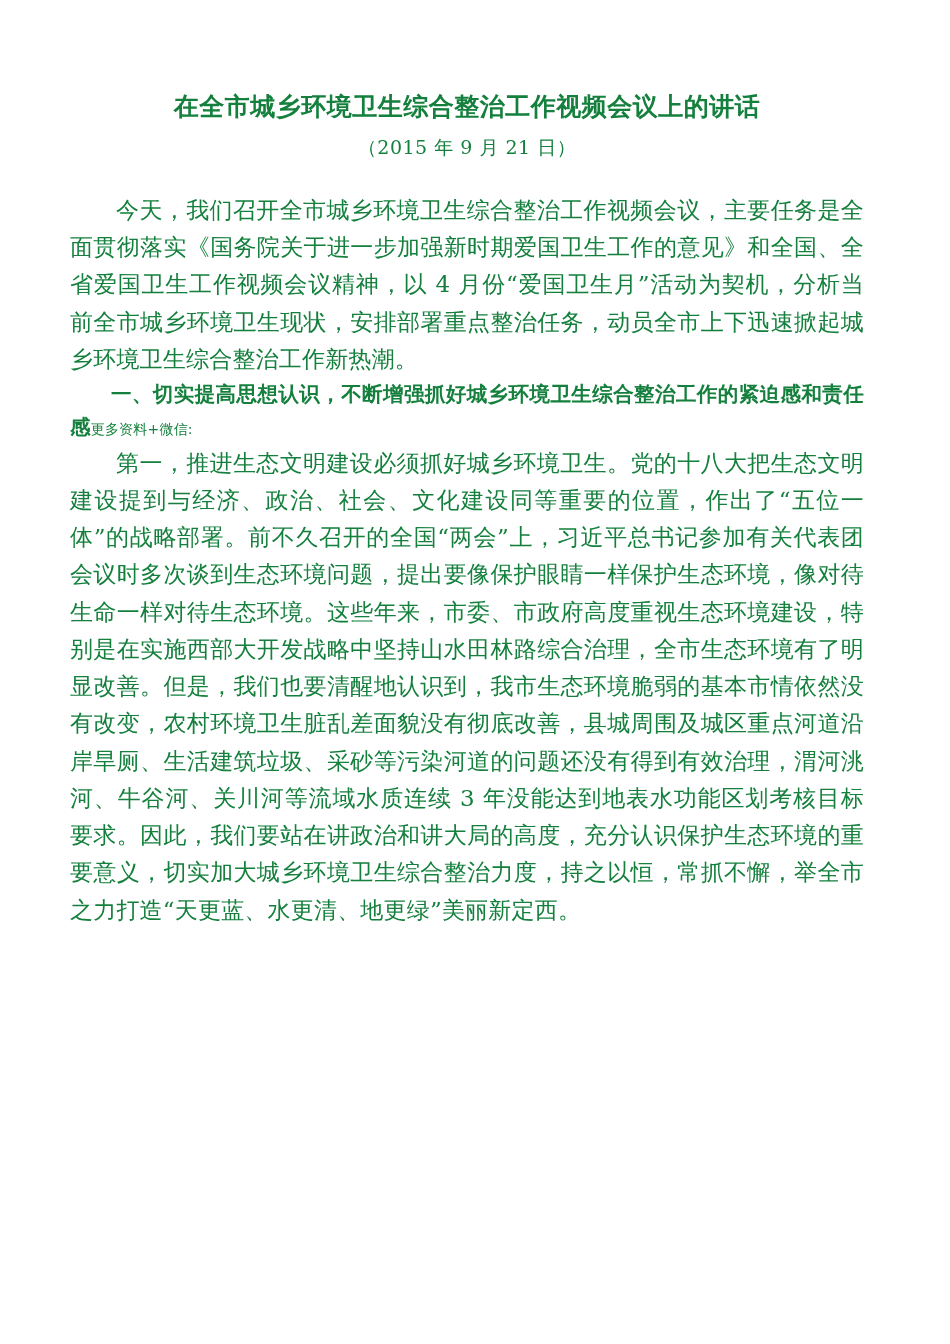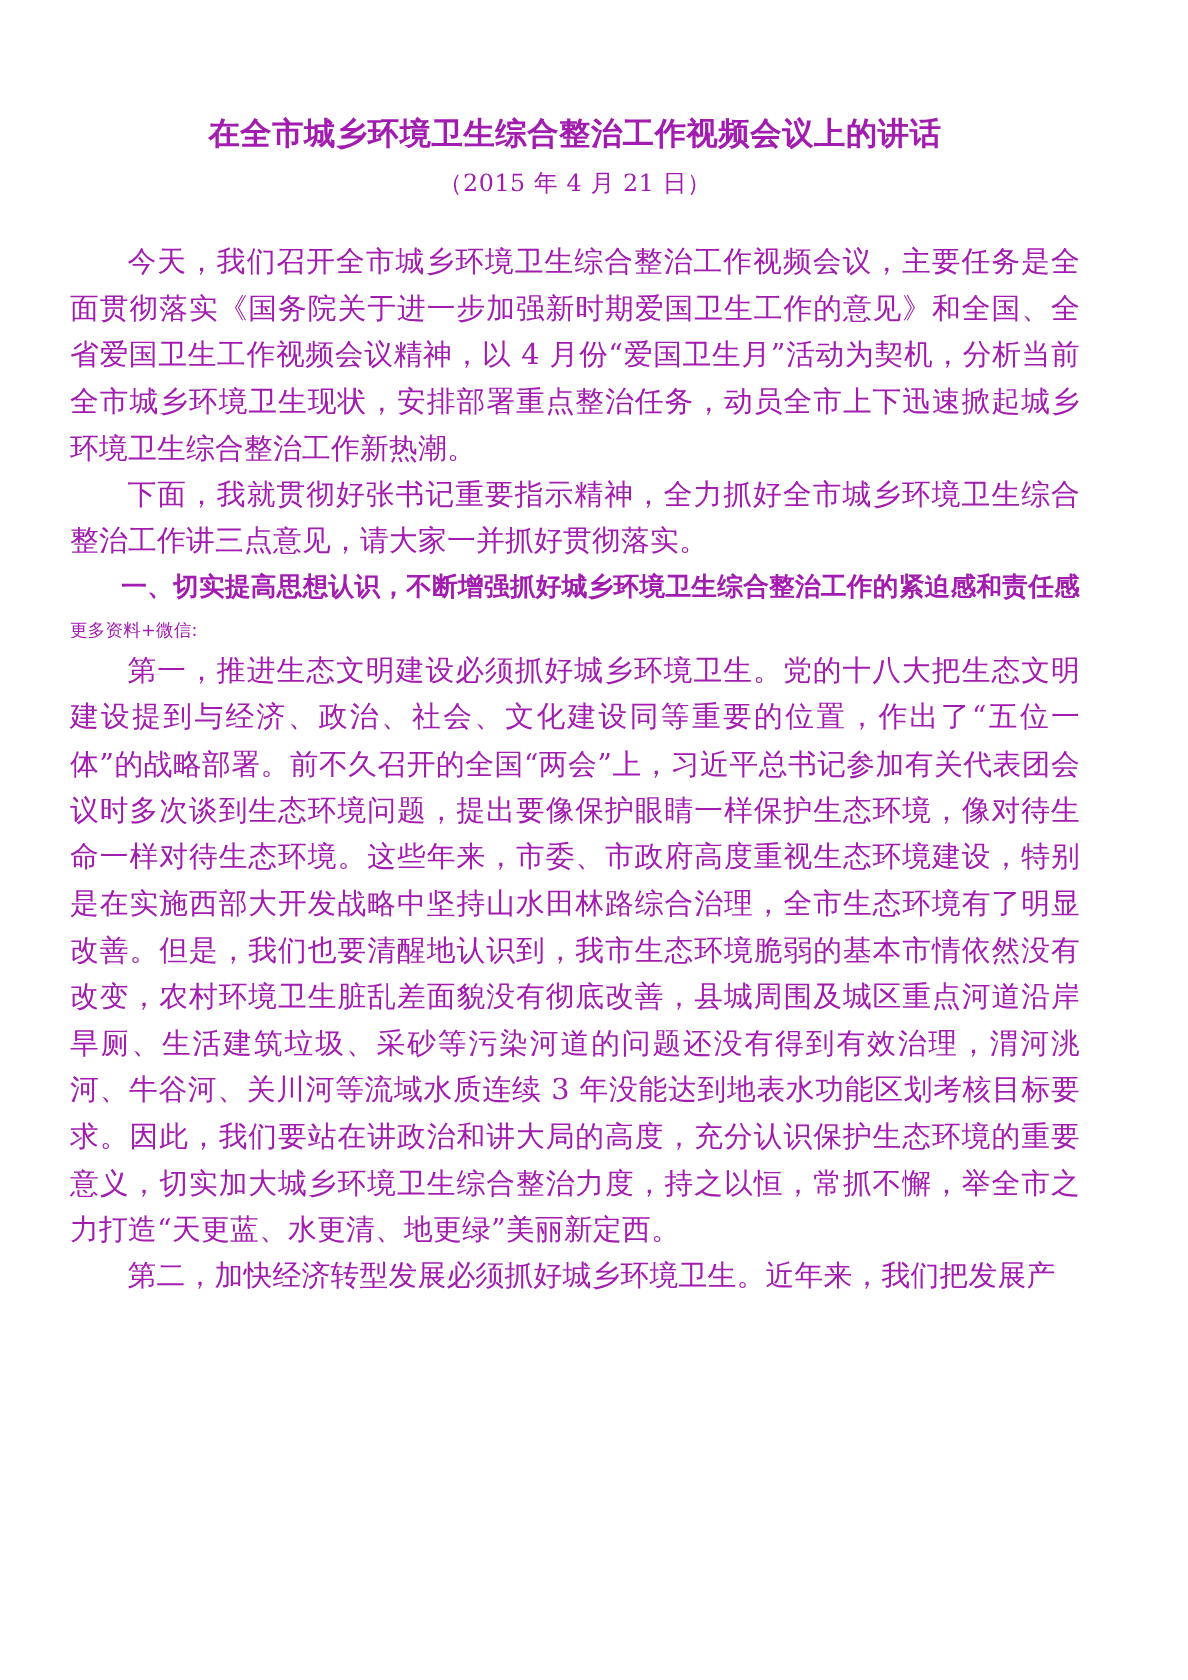--- a/index.html
+++ b/index.html
@@ -6,23 +6,23 @@
     margin: 0;
     padding: 0;
     background: #ffffff;
   }
   .page {
     width: 950px;
     height: 1344px;
     background: #ffffff;
     position: relative;
     box-sizing: border-box;
-    padding: 72px 86px 40px 56px;
+    padding: 72px 86px 40px 70px;
     font-family: "DejaVu Serif", "Liberation Serif", serif;
-    color: #a21caf;
+    color: #15803d;
     overflow: hidden;
   }
   .doc-title {
     text-align: center;
     font-size: 25px;
     font-weight: bold;
     line-height: 1.5;
     letter-spacing: 0.5px;
     margin: 16px 0 6px 0;
     font-family: "DejaVu Serif", "Liberation Serif", serif;
@@ -62,24 +62,22 @@
   .bold-lead {
     font-weight: normal;
   }
 </style>
 </head>
 <body>
 
 <div class="page">
 
   <h1 class="doc-title">在全市城乡环境卫生综合整治工作视频会议上的讲话</h1>
-  <div class="doc-date">（2015 年 4 月 21 日）</div>
+  <div class="doc-date">（2015 年 9 月 21 日）</div>
 
   <p class="body-para">今天，我们召开全市城乡环境卫生综合整治工作视频会议，主要任务是全面贯彻落实《国务院关于进一步加强新时期爱国卫生工作的意见》和全国、全省爱国卫生工作视频会议精神，以 4 月份“爱国卫生月”活动为契机，分析当前全市城乡环境卫生现状，安排部署重点整治任务，动员全市上下迅速掀起城乡环境卫生综合整治工作新热潮。</p>
-  <p class="body-para">下面，我就贯彻好张书记重要指示精神，全力抓好全市城乡环境卫生综合整治工作讲三点意见，请大家一并抓好贯彻落实。</p>
 
   <p class="heading-para"><span>一、切实提高思想认识，不断增强抓好城乡环境卫生综合整治工作的紧迫感和责任感</span><span class="inline-note">更多资料+微信:</span></p>
 
   <p class="body-para"><span class="bold-lead">第一，推进生态文明建设必须抓好城乡环境卫生。</span><span>党的十八大把生态文明建设提到与经济、政治、社会、文化建设同等重要的位置，作出了“五位一体”的战略部署。前不久召开的全国“两会”上，习近平总书记参加有关代表团会议时多次谈到生态环境问题，提出要像保护眼睛一样保护生态环境，像对待生命一样对待生态环境。这些年来，市委、市政府高度重视生态环境建设，特别是在实施西部大开发战略中坚持山水田林路综合治理，全市生态环境有了明显改善。但是，我们也要清醒地认识到，我市生态环境脆弱的基本市情依然没有改变，农村环境卫生脏乱差面貌没有彻底改善，县城周围及城区重点河道沿岸旱厕、生活建筑垃圾、采砂等污染河道的问题还没有得到有效治理，渭河洮河、牛谷河、关川河等流域水质连续 3 年没能达到地表水功能区划考核目标要求。因此，我们要站在讲政治和讲大局的高度，充分认识保护生态环境的重要意义，切实加大城乡环境卫生综合整治力度，持之以恒，常抓不懈，举全市之力打造“天更蓝、水更清、地更绿”美丽新定西。</span></p>
 
-  <p class="body-para">第二，加快经济转型发展必须抓好城乡环境卫生。近年来，我们把发展产</p>
 
 </div>
 
 </body></html>

